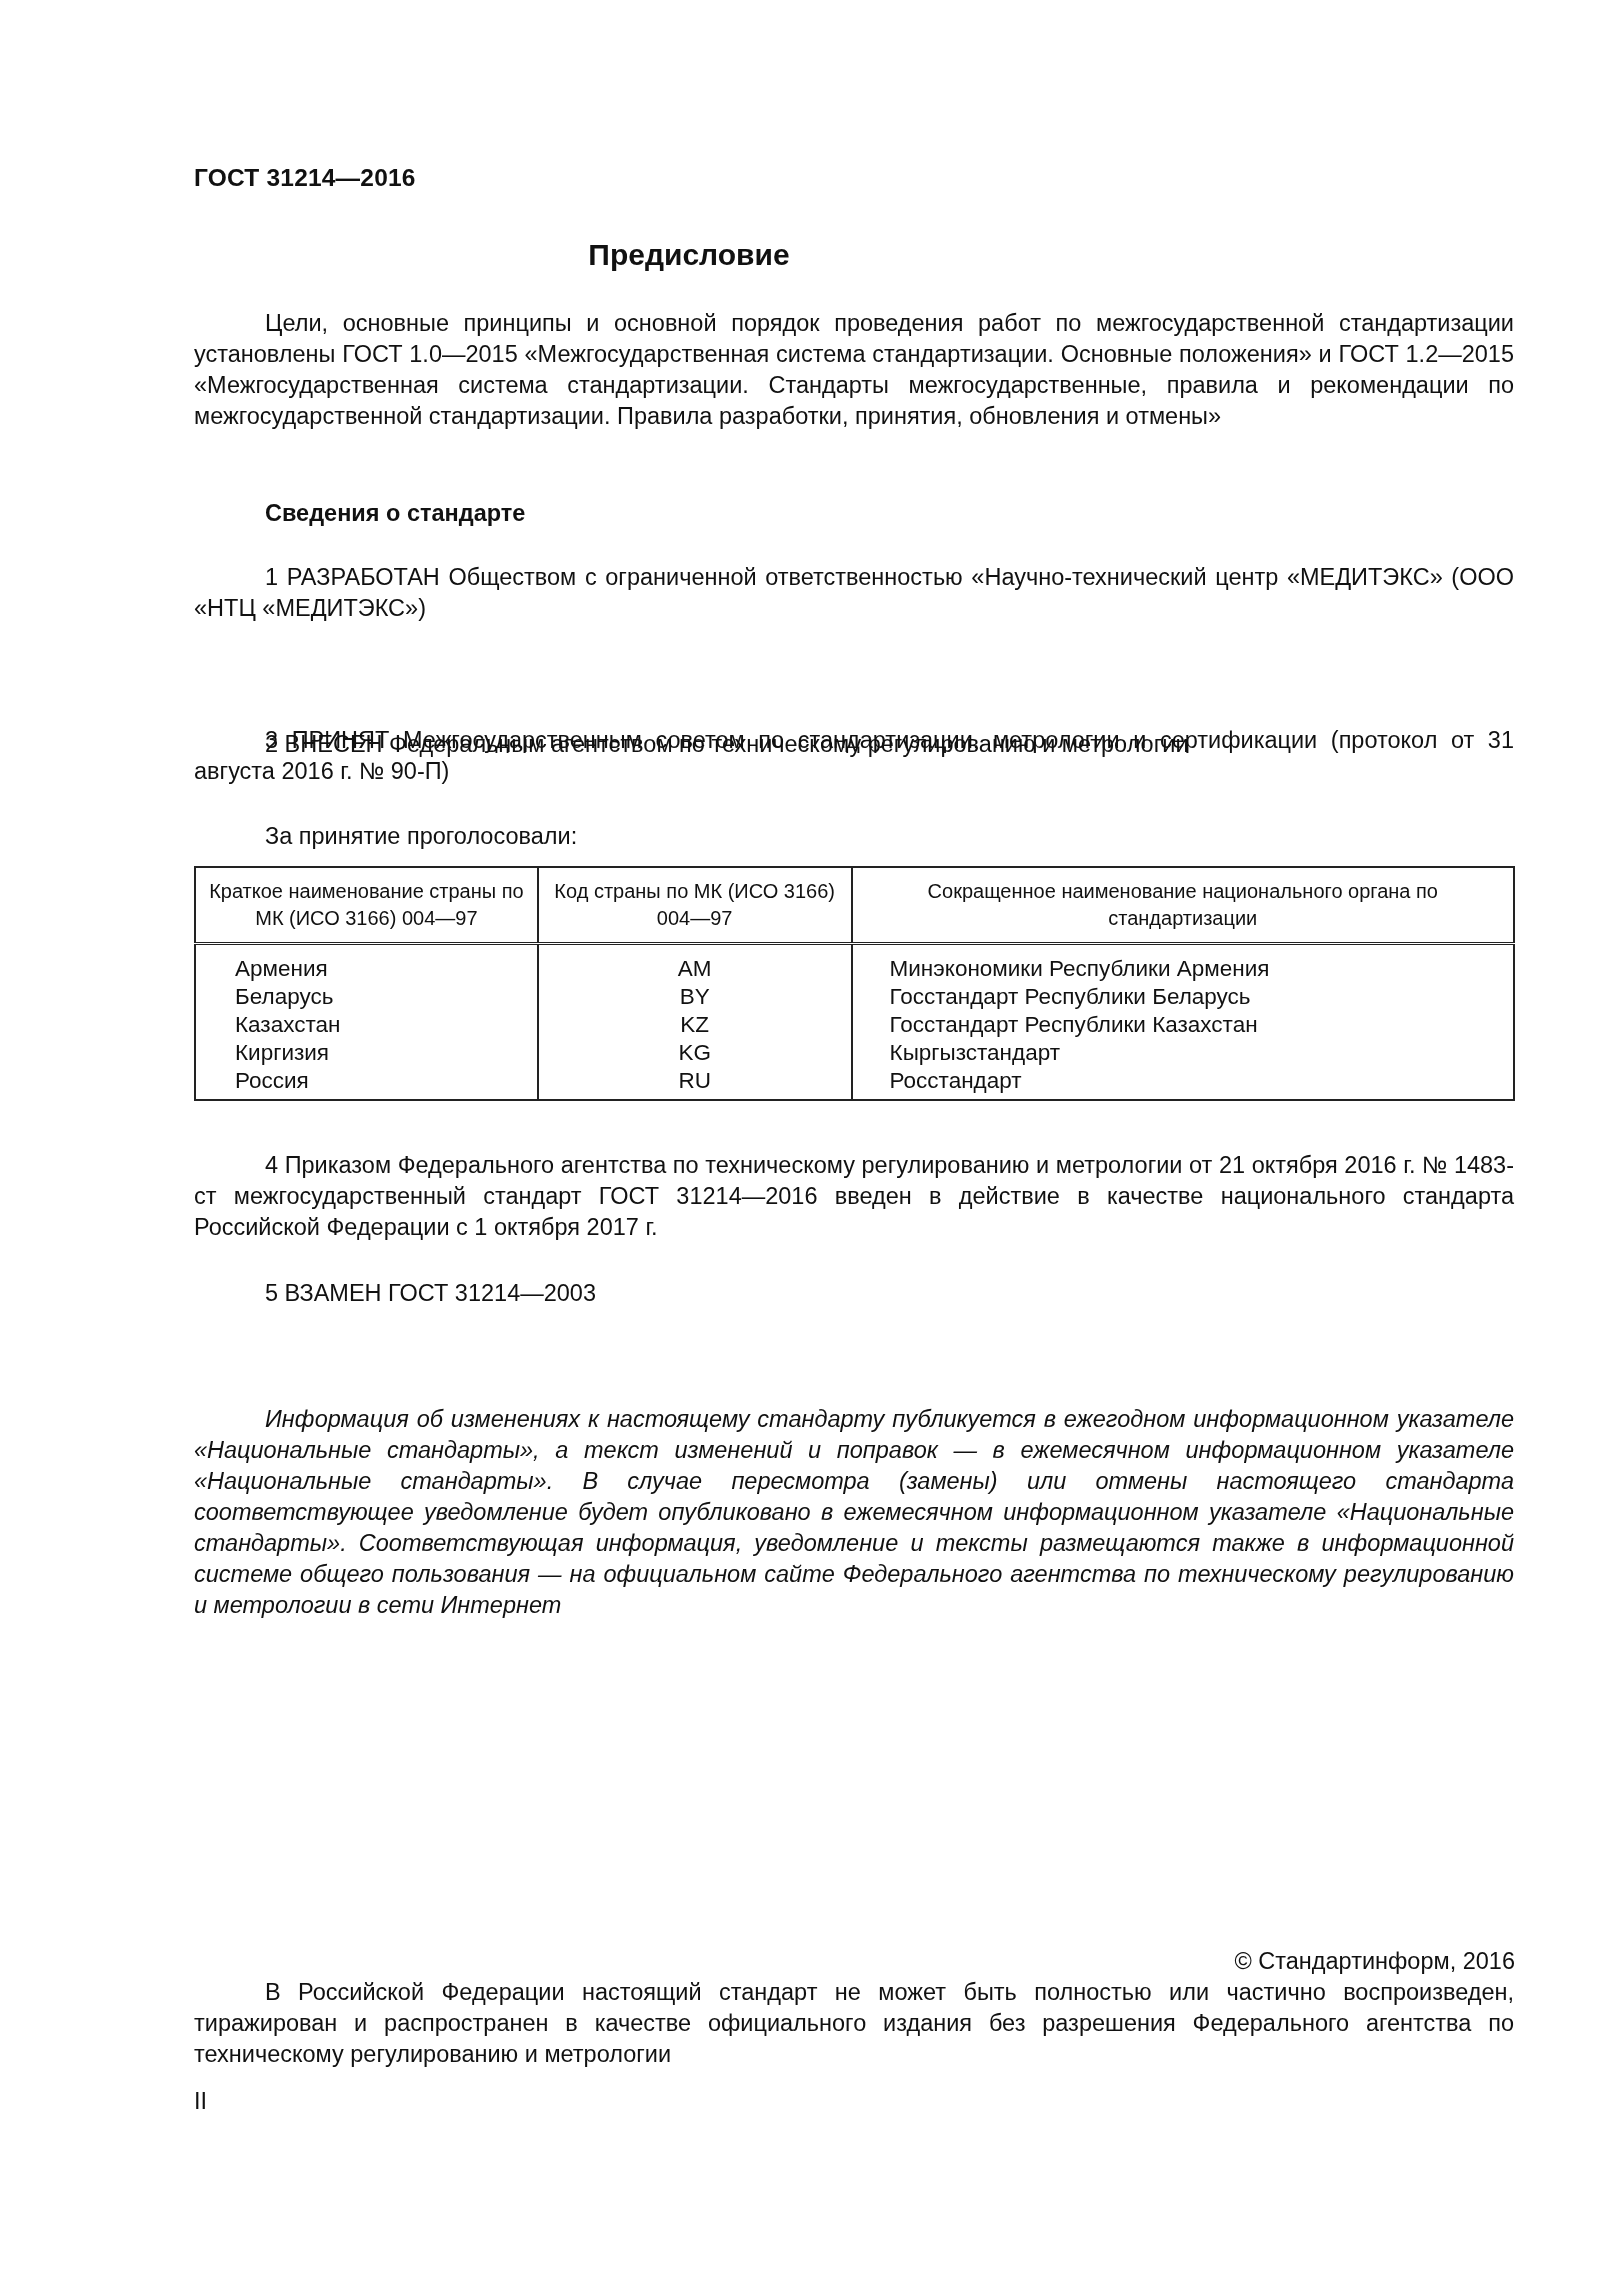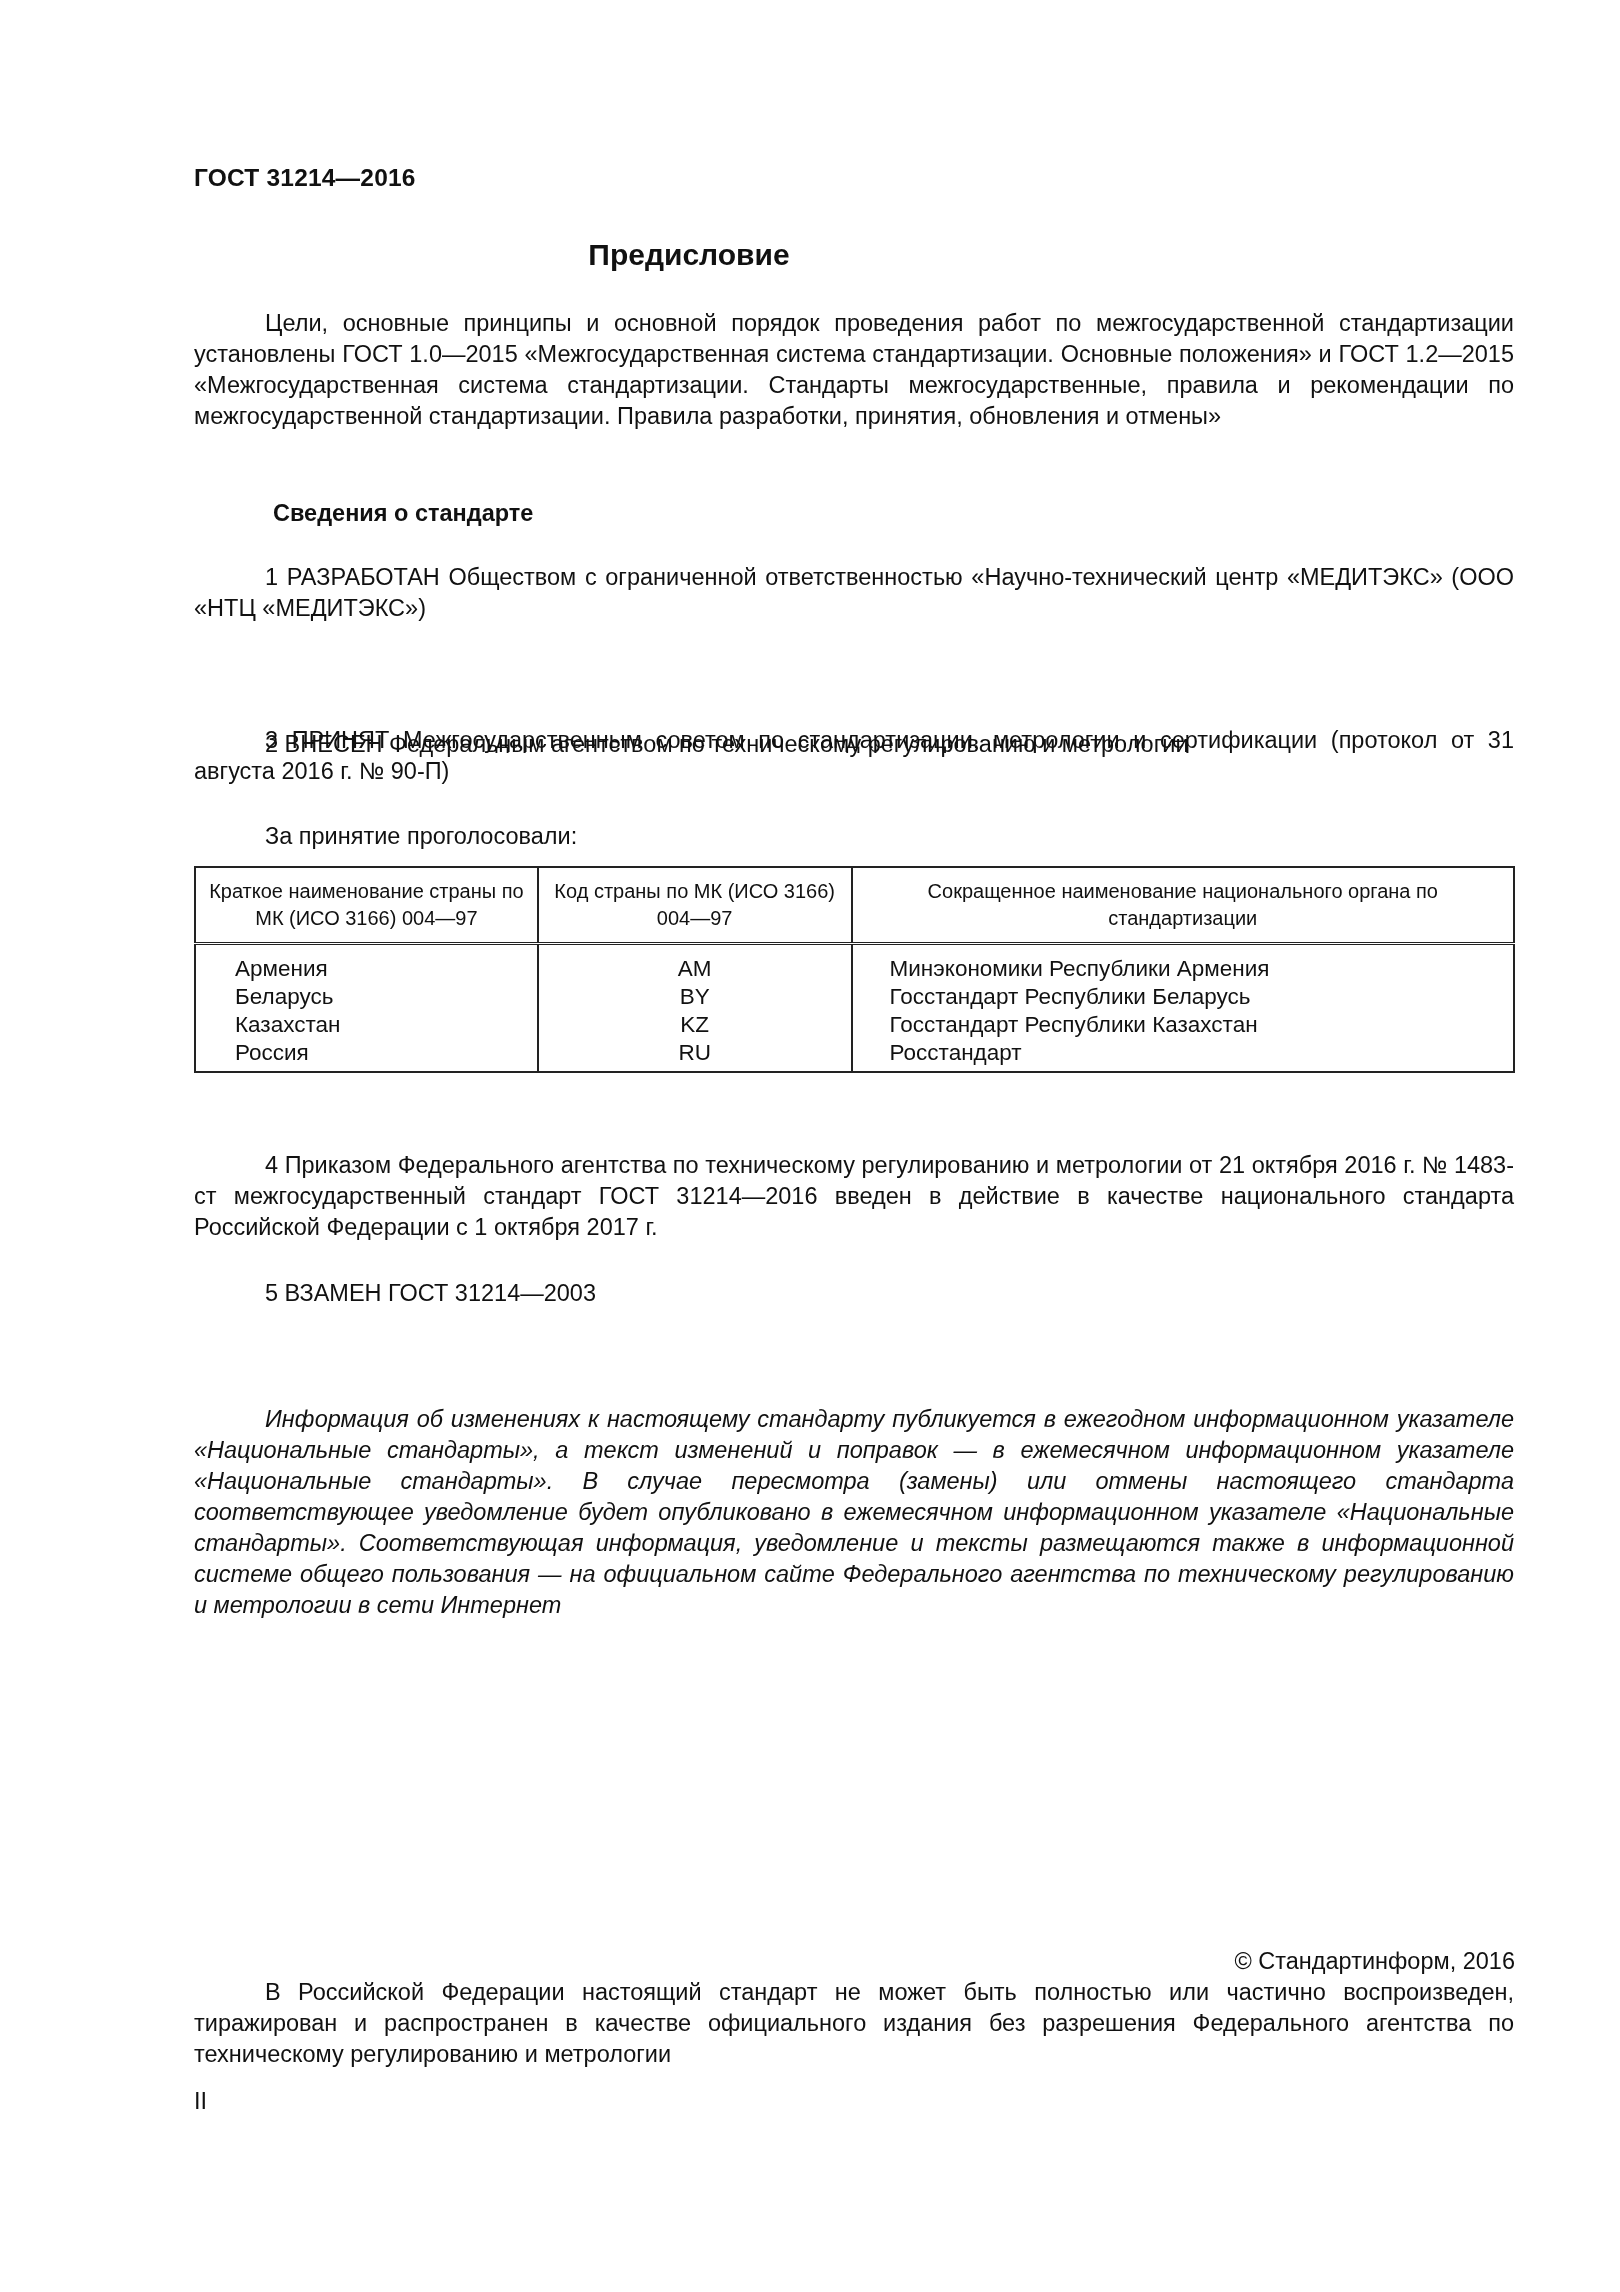--- a/index.html
+++ b/index.html
@@ -17,21 +17,21 @@
       padding-left: 74px; box-sizing: border-box;
     }
     .para {
       position: absolute; left: 194px; width: 1320px;
       font-size: 23.5px; line-height: 31px; text-align: justify;
       text-indent: 71px; margin: 0;
     }
     .para.italic { font-style: italic; }
     .subhead {
       position: absolute; left: 265px; top: 500px;
-      font-weight: bold; font-size: 23.5px; margin-left: 8px;
+      font-weight: bold; font-size: 23.5px;
     }
     .plain {
       position: absolute; left: 265px; font-size: 23.5px; margin: 0;
     }
     table.votes {
       position: absolute; left: 194px; top: 866px; width: 1321px;
       border-collapse: collapse; font-size: 20px;
     }
     table.votes th {
       font-weight: normal; border: 2px solid #222; border-bottom: 3.9px double #222;
@@ -91,20 +91,25 @@
     <tr>
       <td class="c-name">Беларусь</td>
       <td class="c-code">BY</td>
       <td class="c-org">Госстандарт Республики Беларусь</td>
     </tr>
     <tr>
       <td class="c-name">Казахстан</td>
       <td class="c-code">KZ</td>
       <td class="c-org">Госстандарт Республики Казахстан</td>
     </tr>
+    <tr>
+      <td class="c-name">Киргизия</td>
+      <td class="c-code">KG</td>
+      <td class="c-org">Кыргызстандарт</td>
+    </tr>
     <tr class="last">
       <td class="c-name">Россия</td>
       <td class="c-code">RU</td>
       <td class="c-org">Росстандарт</td>
     </tr>
   </tbody>
 </table>
 
 <p class="para" style="top:1150px;">4  Приказом Федерального агентства по техническому регулированию и метрологии от 21 октября 2016 г. № 1483-ст межгосударственный стандарт ГОСТ 31214—2016 введен в действие в качестве национального стандарта Российской Федерации с 1 октября 2017 г.</p>
 

